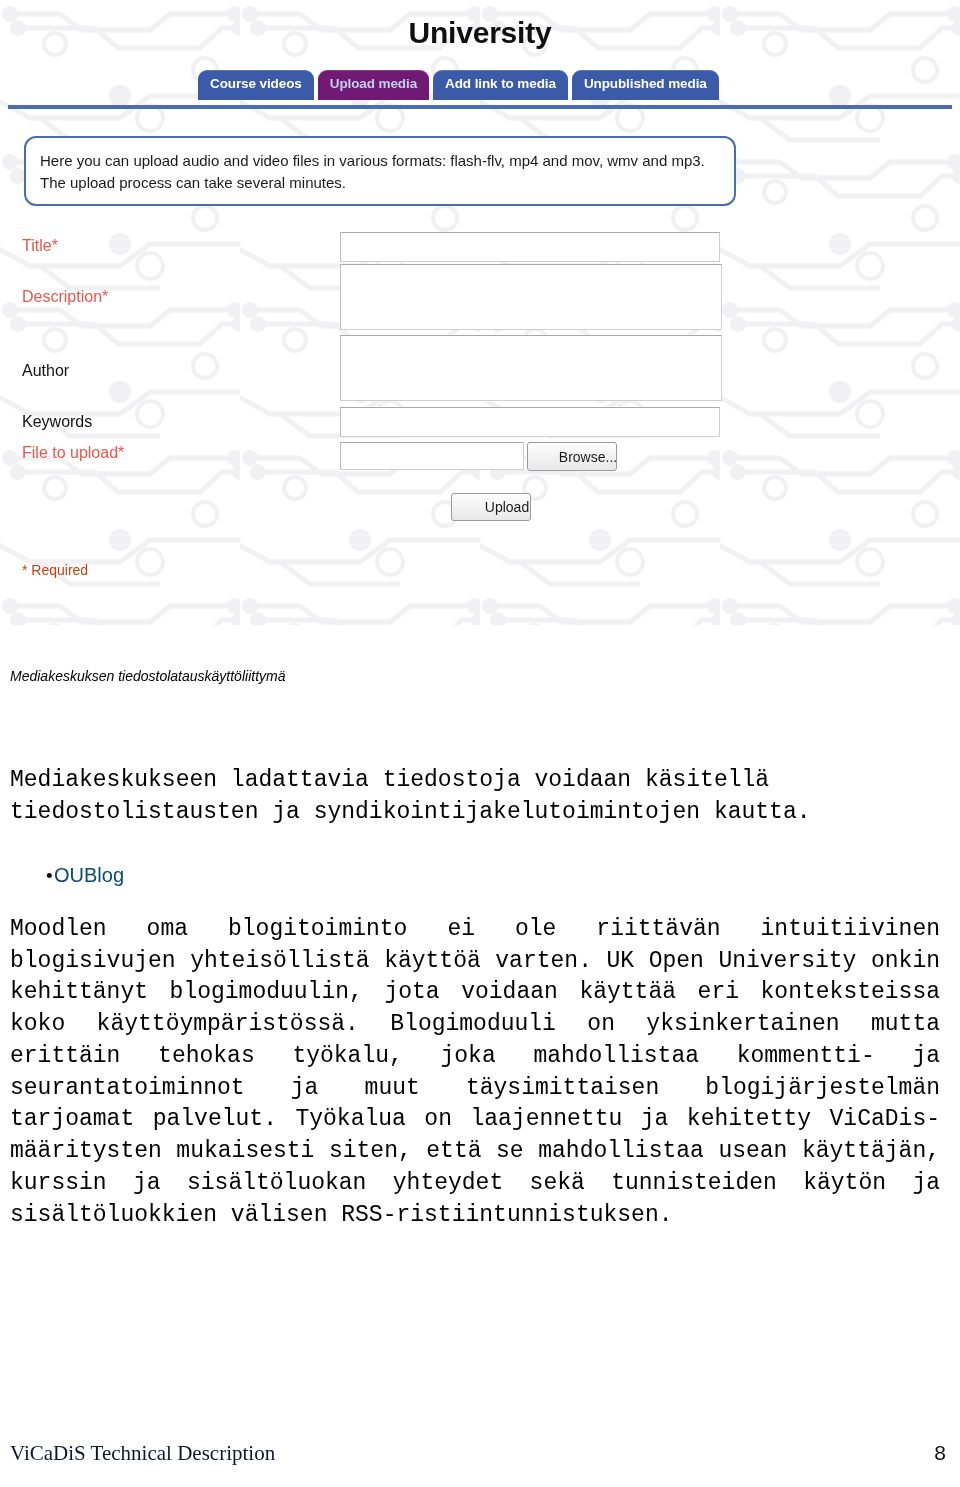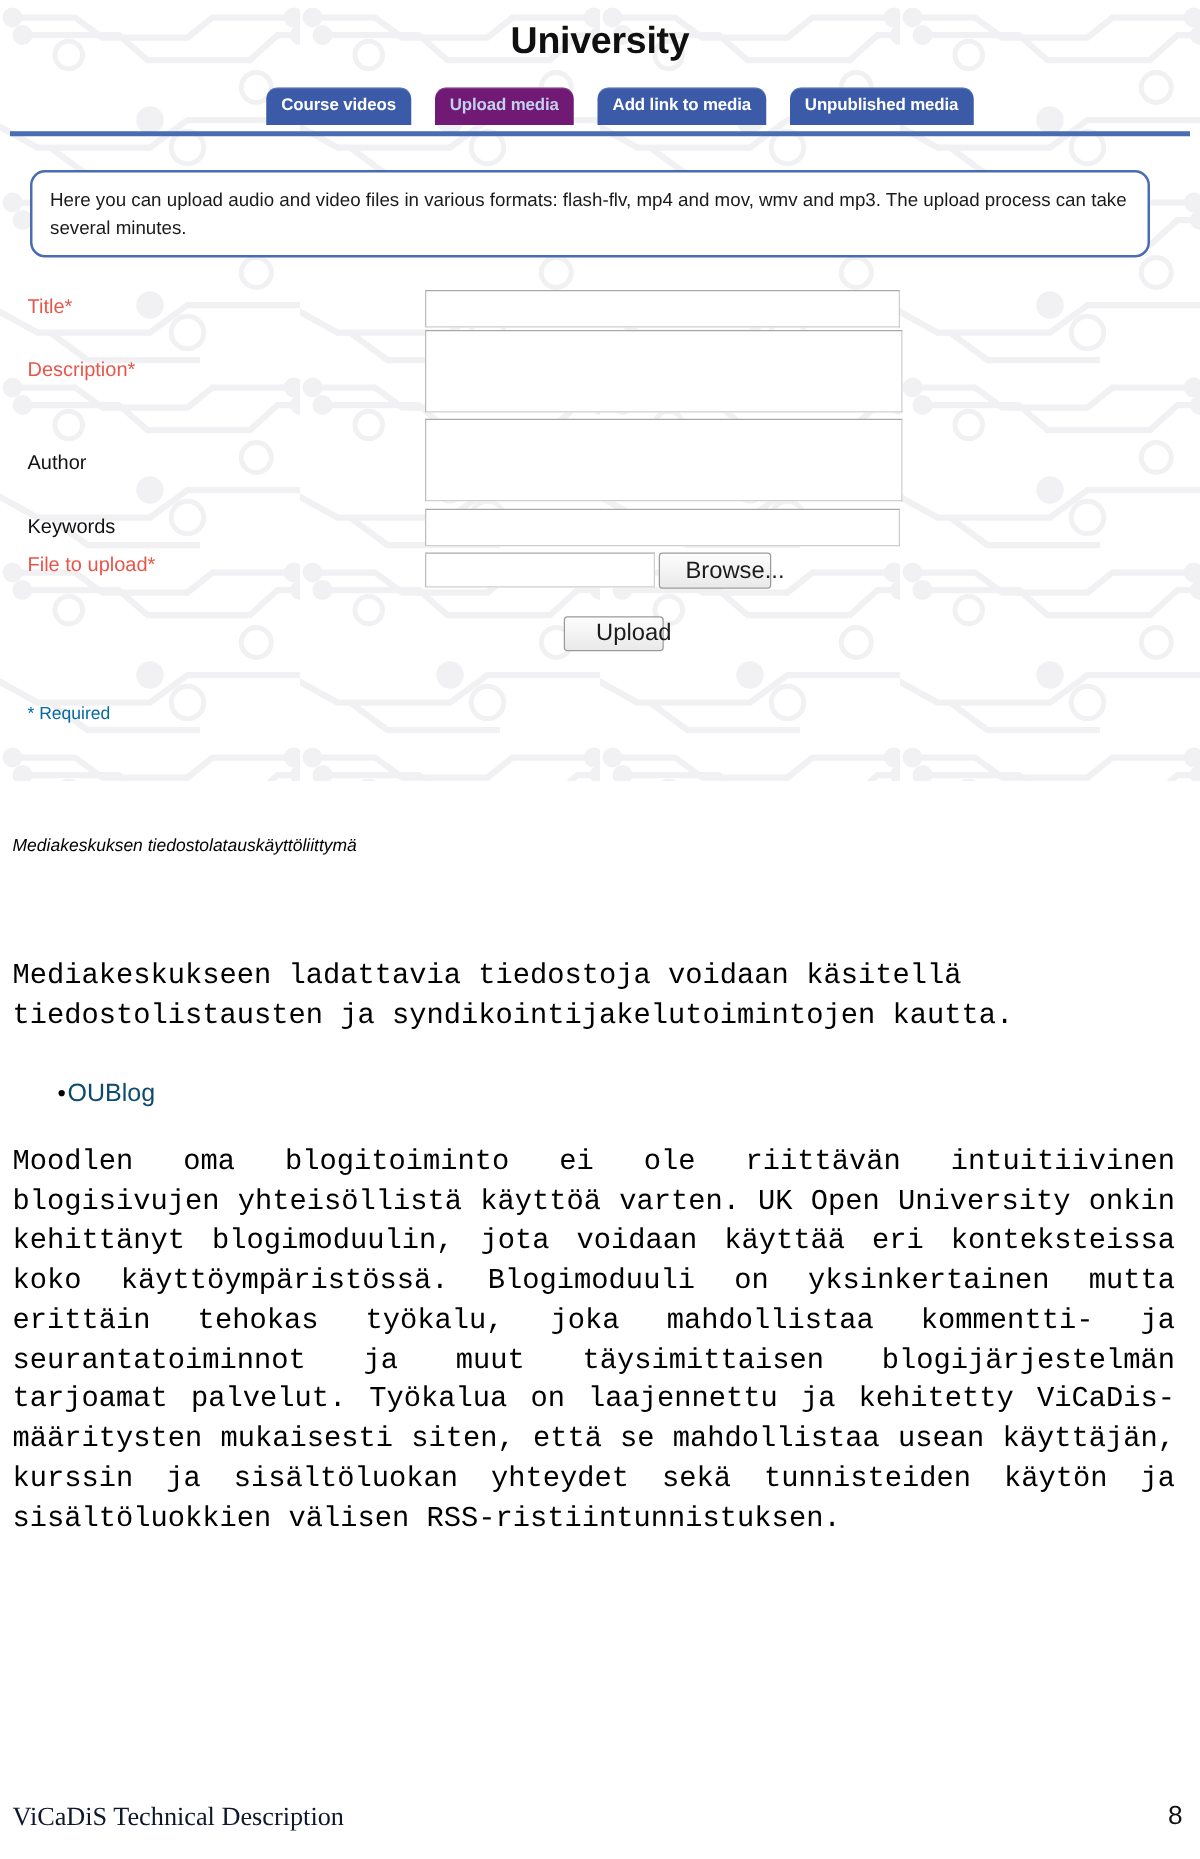--- a/index.html
+++ b/index.html
@@ -62,22 +62,21 @@
     top: 105px;
     height: 4px;
     background: #4a6cb3;
   }
   .tabs {
     position: absolute;
     left: 198px;
     top: 70px;
     display: flex;
     align-items: flex-end;
-    gap: 19px;
-    margin-left: 15px;
+    gap: 4px;
   }
   .tab {
     background: #3b5ba8;
     color: #ffffff;
     font-size: 13.5px;
     font-weight: bold;
     padding: 7px 12px 8px 12px;
     border-radius: 9px 9px 0 0;
     white-space: nowrap;
     line-height: 1.1;
@@ -87,21 +86,21 @@
   .tab.selected {
     background: #701a75;
     color: #c3d0ea;
   }
 
   
   .infobox {
     position: absolute;
     left: 24px;
     top: 136px;
-    width: 896px;
+    width: 712px;
     height: 70px;
     box-sizing: border-box;
     border: 2px solid #4a6cb3;
     border-radius: 12px;
     background: #ffffff;
     padding: 12px 14px 10px 14px;
     font-size: 15px;
     line-height: 1.45;
     color: #1a1a1a;
     font-family: "Liberation Sans", sans-serif;
@@ -126,35 +125,35 @@
     border-left-color: #bdbdbd;
   }
 
   .btn {
     position: absolute;
     box-sizing: border-box;
     background: linear-gradient(#fdfdfd, #e9e9e9);
     border: 1px solid #9a9a9a;
     border-radius: 3px;
     color: #1c1c1c;
-    font-size: 19px;
+    font-size: 14px;
     font-family: "Liberation Sans", sans-serif;
     display: flex;
     align-items: center;
     justify-content: center;
     box-shadow: inset 0 1px 0 #ffffff;
     padding-left: 32px;
   }
 
   .required-note {
     position: absolute;
     left: 22px;
     top: 562px;
     font-size: 14px;
-    color: #0369a1;
+    color: #c2410c;
   }
 
   
   .doc {
     position: absolute;
     left: 0;
     top: 625px;
     width: 960px;
   }
   .sect-heading {

